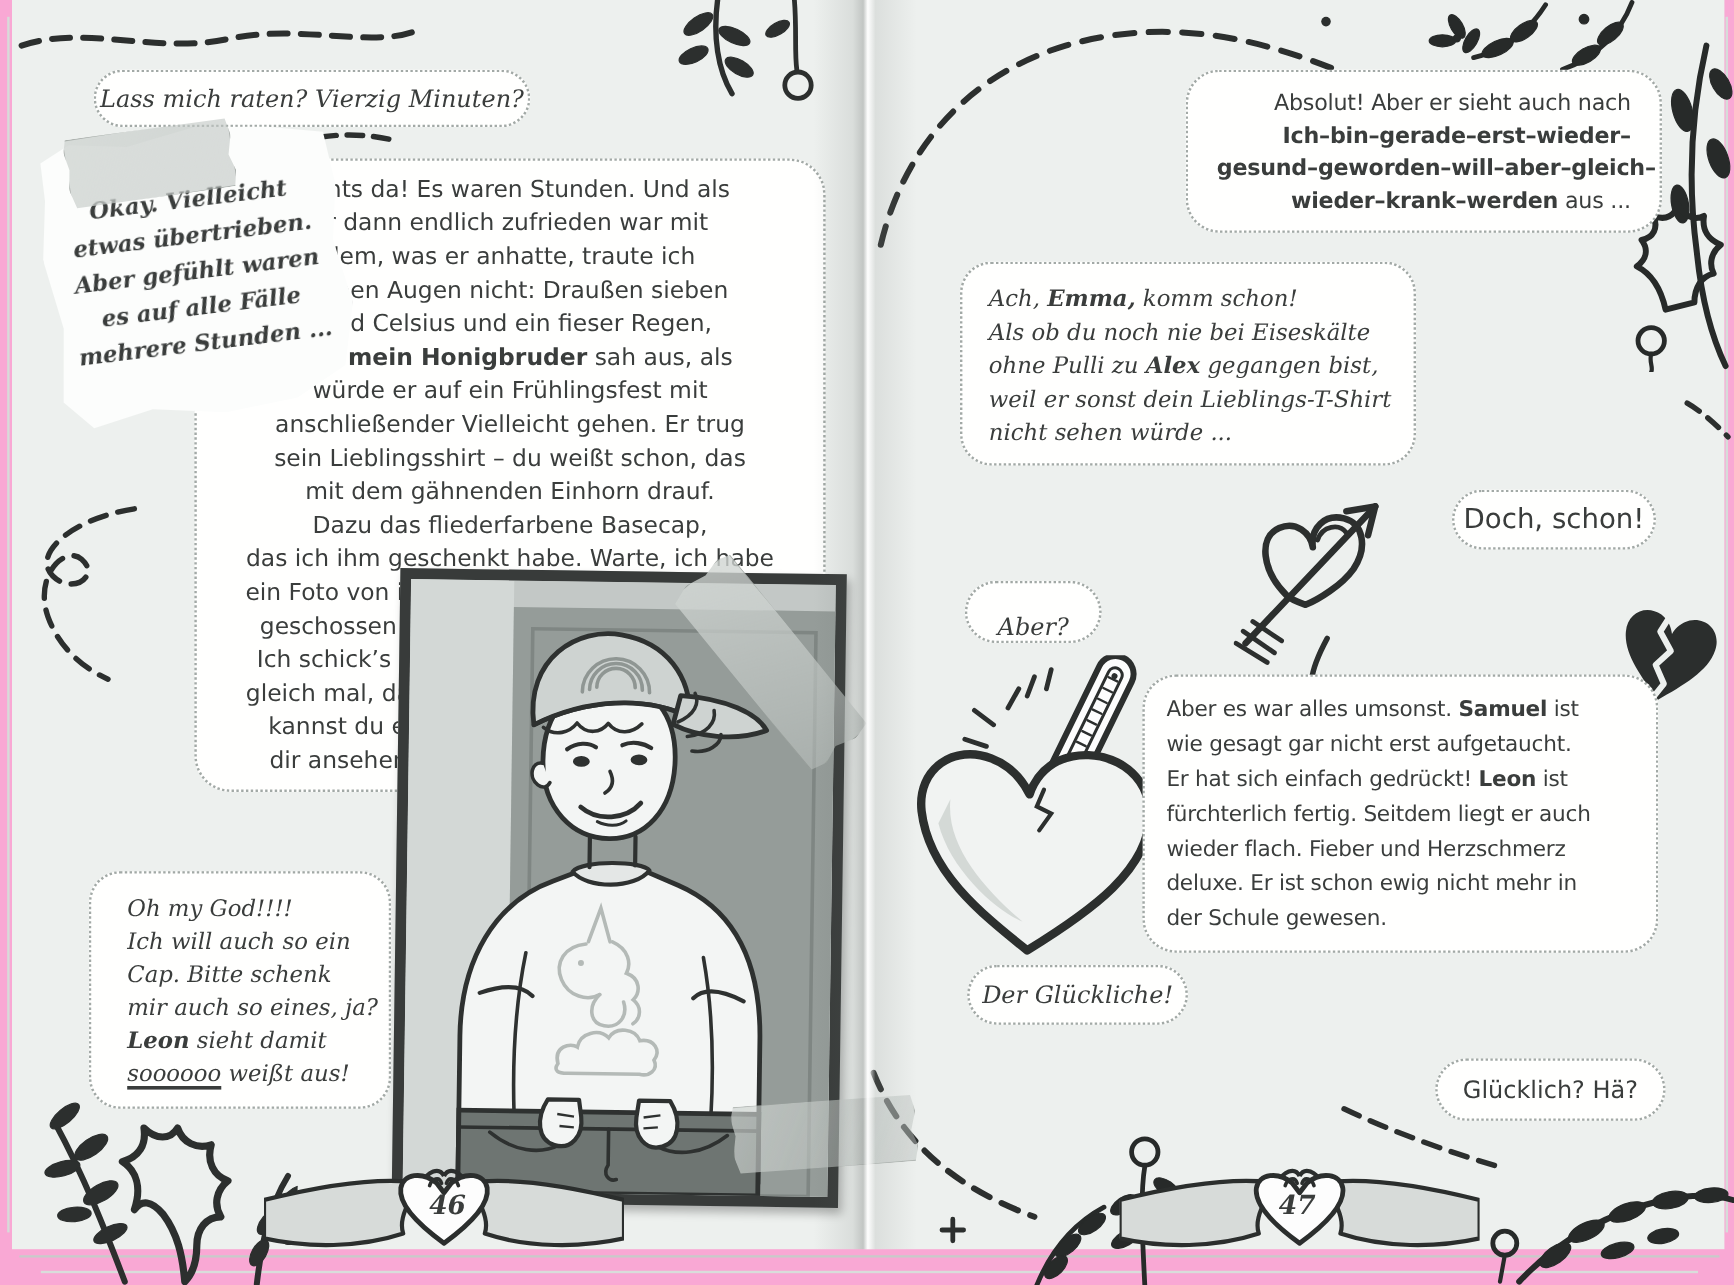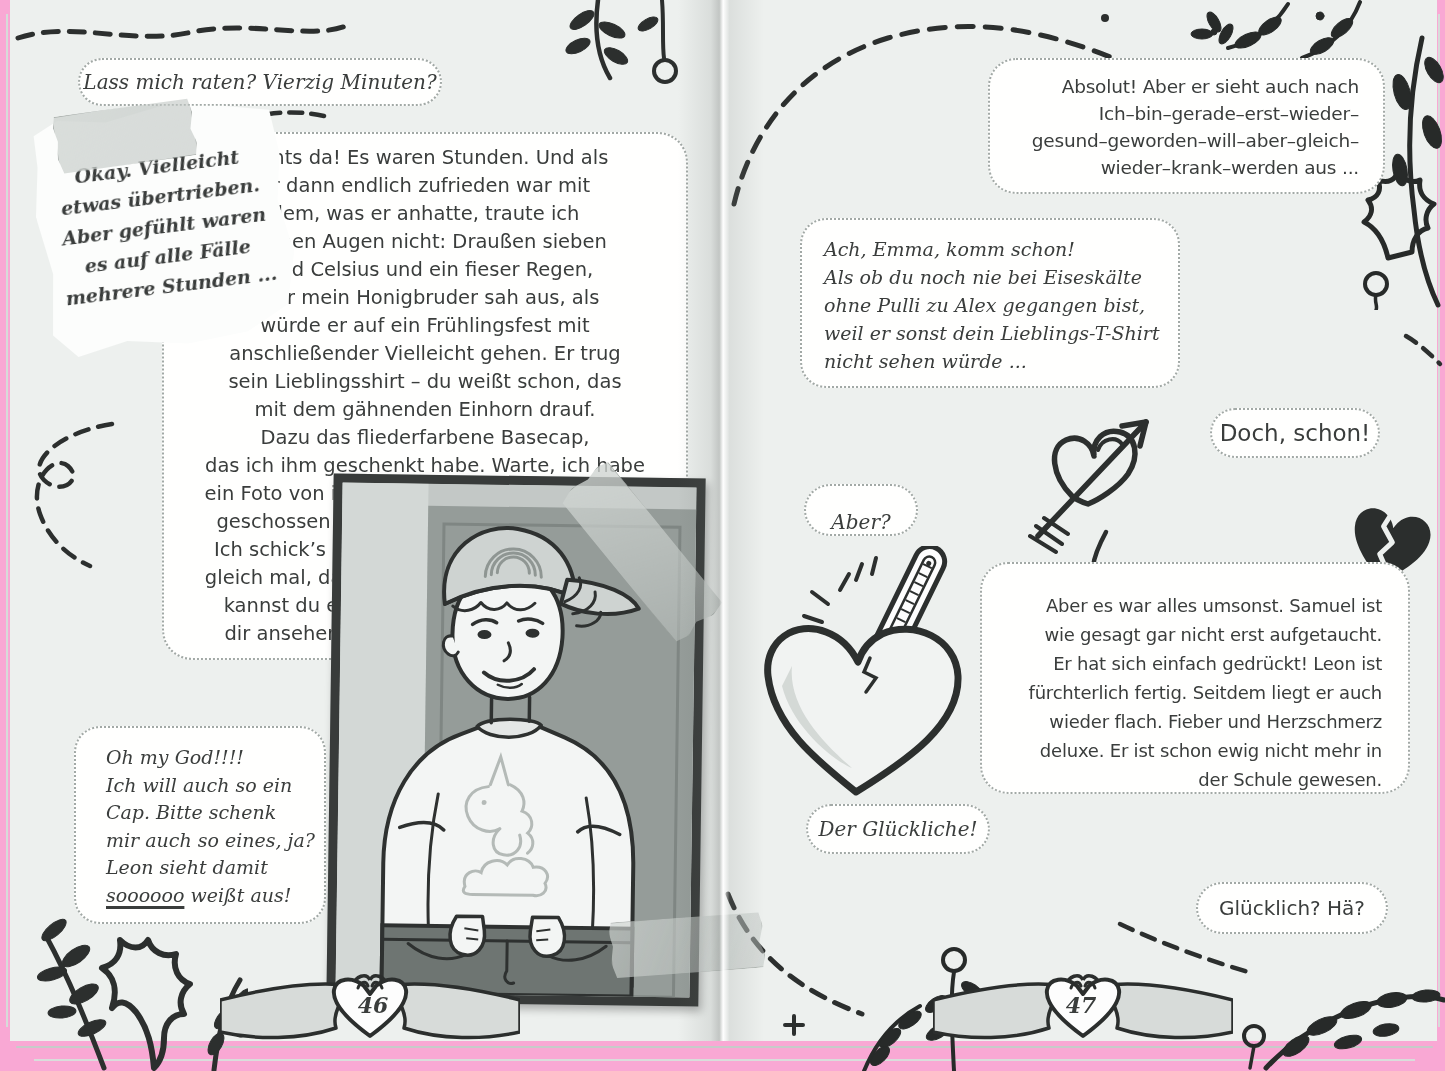--- a/index.html
+++ b/index.html
@@ -9,41 +9,41 @@
   .edge-l{position:absolute;left:6px;top:14px;bottom:44px;width:2px;background:#d7dbd9;}
   .edge-r{position:absolute;right:5px;top:14px;bottom:44px;width:2px;background:#d7dbd9;}
   .edge-b1{position:absolute;left:16px;right:12px;top:1046px;height:2px;background:#c7cbc9;border-radius:2px;}
   .edge-b2{position:absolute;left:34px;right:30px;top:1059px;height:2px;background:#d9dddb;}
   .fold{position:absolute;left:678px;width:86px;top:0;bottom:30px;z-index:6;pointer-events:none;
         background:linear-gradient(90deg,rgba(100,108,104,0) 0%,rgba(100,108,104,0.14) 38%,
         rgba(70,76,73,0.26) 48%,rgba(255,255,255,0.95) 52.5%,rgba(140,146,143,0.18) 60%,rgba(100,108,104,0) 100%);}
 
   .print{font-family:"DejaVu Sans",sans-serif;}
   .hand{font-family:"DejaVu Serif",serif;font-style:italic;}
-  .b{font-weight:400;}
+  .b{font-weight:700;}
   .u{text-decoration:underline;text-decoration-thickness:3px;text-underline-offset:4px;font-style:italic;}
   .tl{white-space:nowrap;}
 
   .bubble{position:absolute;background:var(--bubble_bg,#fffffe);border:2px dotted var(--bubble_border,#a2a9a6);
           box-sizing:border-box;z-index:2;}
   .pill{display:flex;align-items:center;justify-content:center;border-radius:26px;white-space:nowrap;}
 
   .guess{left:78px;top:58px;width:364px;height:48px;font-size:20px;}
   .story{left:162px;top:132px;width:526px;height:528px;border-radius:30px;
          padding:10px 22px;font-size:19.5px;line-height:28px;text-align:center;}
   .story .tl.narrow{width:200px;}
   .capwish{left:74px;top:726px;width:252px;height:198px;border-radius:26px;
          padding:16px 30px;font-size:19px;line-height:27.5px;text-align:left;}
   .absolut{left:988px;top:58px;width:397px;height:136px;border-radius:28px;
          padding:13px 24px;font-size:18.5px;line-height:27px;text-align:right;letter-spacing:-0.2px;}
   .emma{left:800px;top:218px;width:380px;height:170px;border-radius:26px;
          padding:15px 22px;font-size:19px;line-height:28px;text-align:left;}
   .doch{left:1210px;top:408px;width:170px;height:50px;font-size:23px;}
-  .samuel{left:980px;top:562px;width:430px;height:232px;border-radius:28px;
-         padding:27px 26px 13px 18px;font-size:18px;line-height:29px;text-align:right;letter-spacing:-0.2px;}
+  .samuel{left:952px;top:562px;width:430px;height:232px;border-radius:28px;
+         padding:13px 26px 13px 18px;font-size:18px;line-height:29px;letter-spacing:-0.2px;}
   .glueck{left:806px;top:804px;width:184px;height:50px;font-size:20px;}
   .haeh{left:1196px;top:882px;width:192px;height:52px;font-size:20px;}
 
   .note{position:absolute;left:38px;top:104px;width:252px;height:244px;background:#fcfdfc;z-index:3;
         transform:rotate(-7deg);display:flex;align-items:center;justify-content:center;text-align:center;
         font-size:19px;line-height:30px;font-weight:700;
         clip-path:polygon(3% 7%,13% 2%,32% 5%,55% 1%,79% 4%,97% 8%,99% 26%,96% 45%,100% 67%,95% 88%,78% 97%,54% 99%,30% 95%,10% 99%,1% 89%,4% 64%,0% 40%,3% 20%);
         filter:drop-shadow(3px 4px 3px rgba(0,0,0,0.22));}
   .tape{position:absolute;background:linear-gradient(115deg,rgba(208,213,210,0.8),rgba(186,192,189,0.55));
         border:1px solid rgba(120,126,123,0.45);z-index:4;

